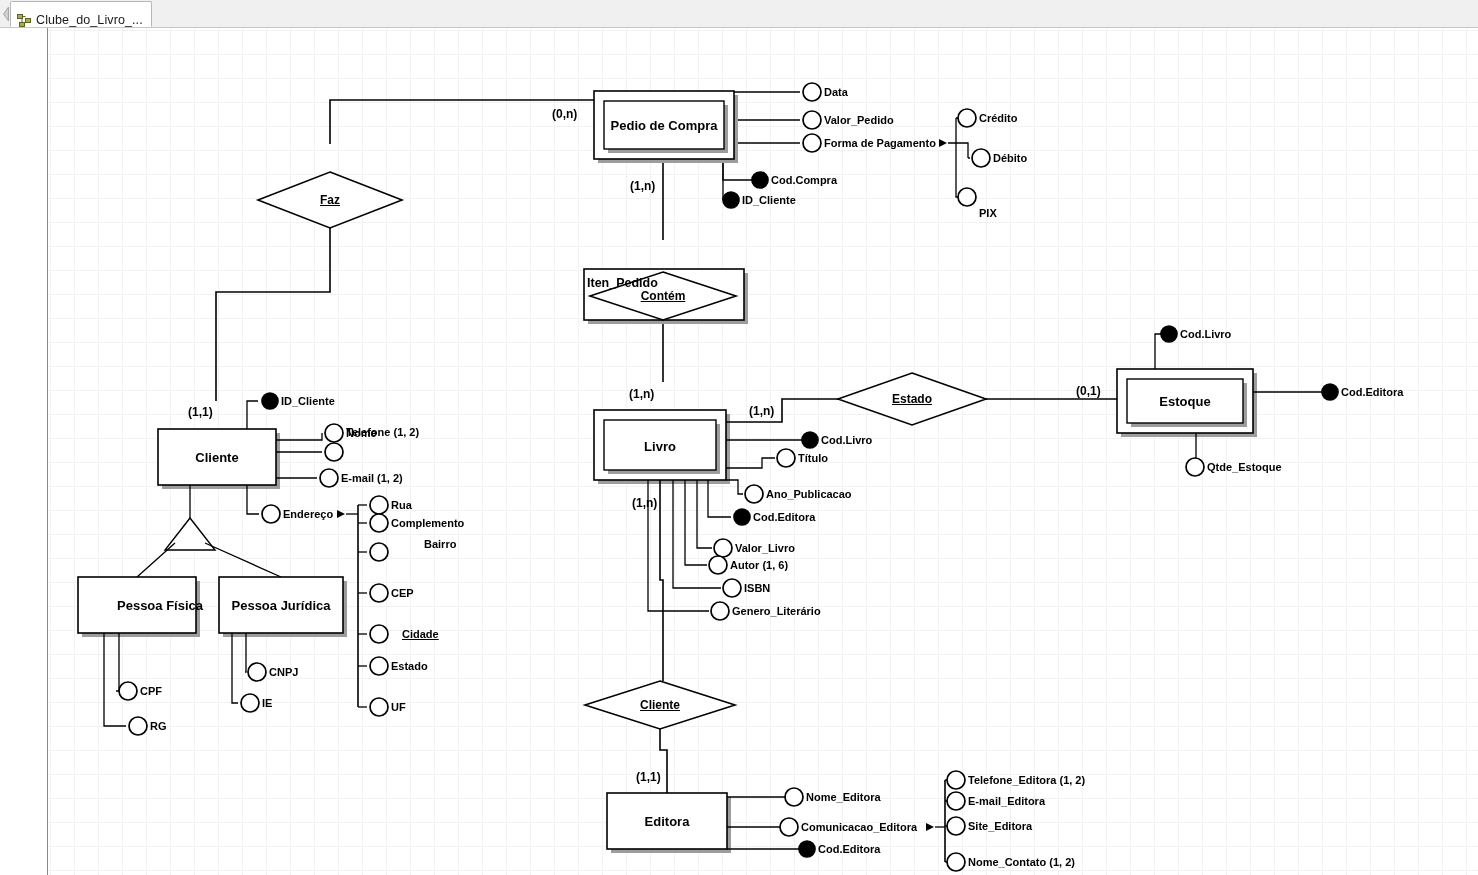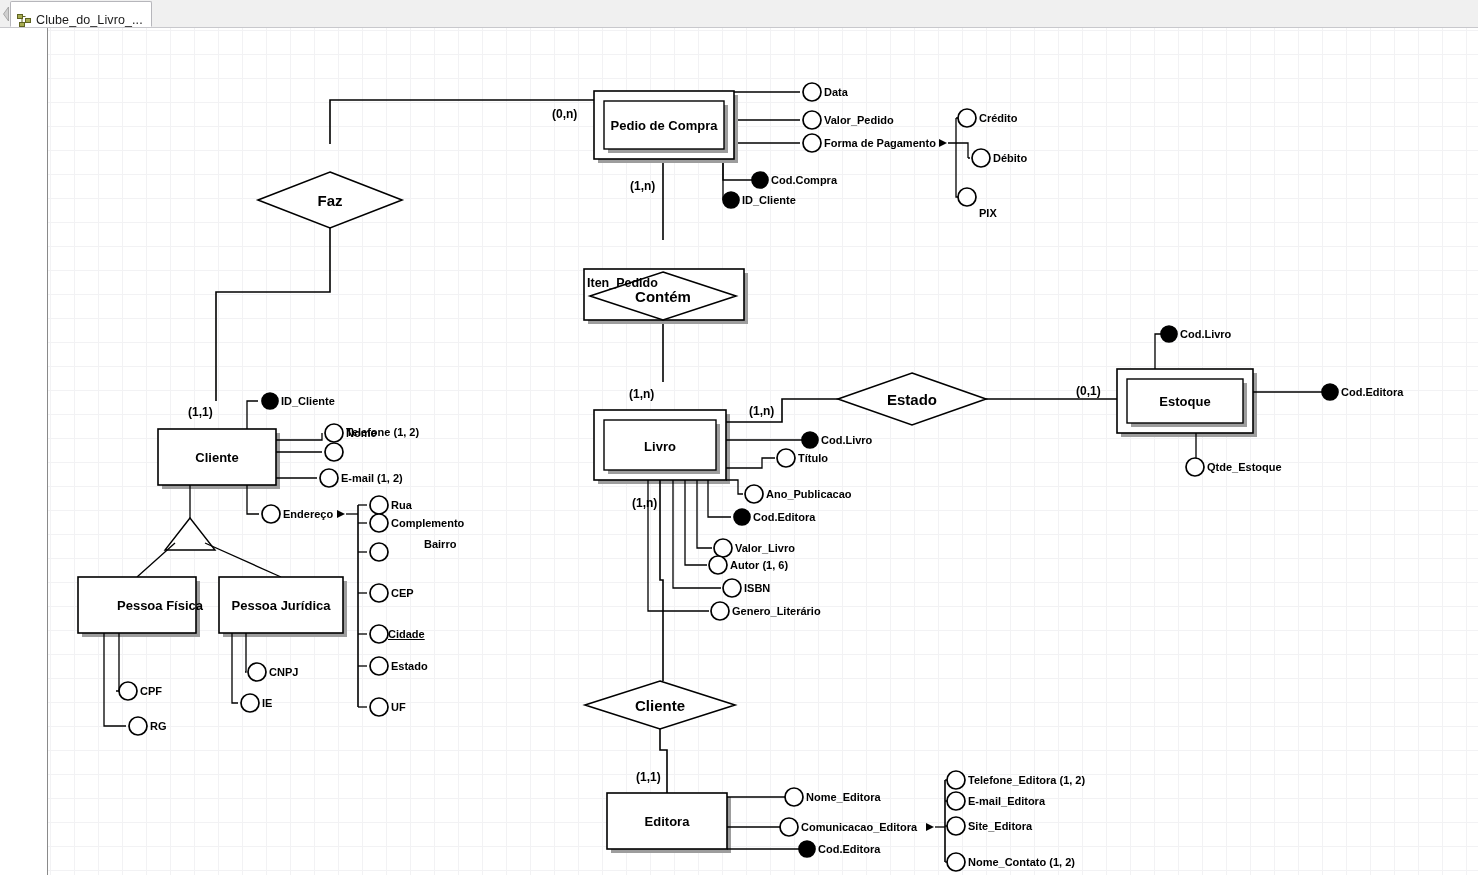--- a/index.html
+++ b/index.html
@@ -95,21 +95,21 @@
   .lbl {
     position: absolute;
     font-family: "Liberation Sans", sans-serif;
     font-weight: bold;
     color: #000000;
     white-space: nowrap;
     z-index: 4;
   }
   .lbl-attr   { font-size: 11px; }
   .lbl-entity { font-size: 13px; }
-  .lbl-rel    { font-size: 15px; }
+  .lbl-rel    { font-size: 12px; text-decoration: underline; }
   .lbl-card   { font-size: 12px; }
   .lbl-assoc  { font-size: 12.5px; }
 </style>
 </head>
 <body>
 
 <div id="app">
 
   <div id="tabbar">
     <div id="tab-scroll-arrow">
@@ -350,21 +350,21 @@
 
     <div class="lbl lbl-attr" style="left:281px;top:373px;transform:translate(0,-50%);">ID_Cliente</div>
     <div class="lbl lbl-attr" style="left:346px;top:405px;transform:translate(0,-50%);">Nome</div>
     <div class="lbl lbl-attr" style="left:346px;top:404px;transform:translate(0,-50%);">Telefone (1, 2)</div>
     <div class="lbl lbl-attr" style="left:341px;top:450px;transform:translate(0,-50%);">E-mail (1, 2)</div>
     <div class="lbl lbl-attr" style="left:283px;top:486px;transform:translate(0,-50%);">Endereço</div>
     <div class="lbl lbl-attr" style="left:391px;top:477px;transform:translate(0,-50%);">Rua</div>
     <div class="lbl lbl-attr" style="left:391px;top:495px;transform:translate(0,-50%);">Complemento</div>
     <div class="lbl lbl-attr" style="left:391px;top:516px;transform:translate(0,-50%);padding-left:33px;">Bairro</div>
     <div class="lbl lbl-attr" style="left:391px;top:565px;transform:translate(0,-50%);">CEP</div>
-    <div class="lbl lbl-attr" style="left:388px;top:606px;transform:translate(0,-50%);text-decoration:underline;">Cidade</div>
+    <div class="lbl lbl-attr" style="left:402px;top:606px;transform:translate(0,-50%);text-decoration:underline;">Cidade</div>
     <div class="lbl lbl-attr" style="left:391px;top:638px;transform:translate(0,-50%);">Estado</div>
     <div class="lbl lbl-attr" style="left:391px;top:679px;transform:translate(0,-50%);">UF</div>
     <div class="lbl lbl-attr" style="left:140px;top:663px;transform:translate(0,-50%);">CPF</div>
     <div class="lbl lbl-attr" style="left:150px;top:698px;transform:translate(0,-50%);">RG</div>
     <div class="lbl lbl-attr" style="left:269px;top:644px;transform:translate(0,-50%);">CNPJ</div>
     <div class="lbl lbl-attr" style="left:262px;top:675px;transform:translate(0,-50%);">IE</div>
 
     <div class="lbl lbl-attr" style="left:821px;top:412px;transform:translate(0,-50%);">Cod.Livro</div>
     <div class="lbl lbl-attr" style="left:798px;top:430px;transform:translate(0,-50%);">Título</div>
     <div class="lbl lbl-attr" style="left:766px;top:466px;transform:translate(0,-50%);">Ano_Publicacao</div>

